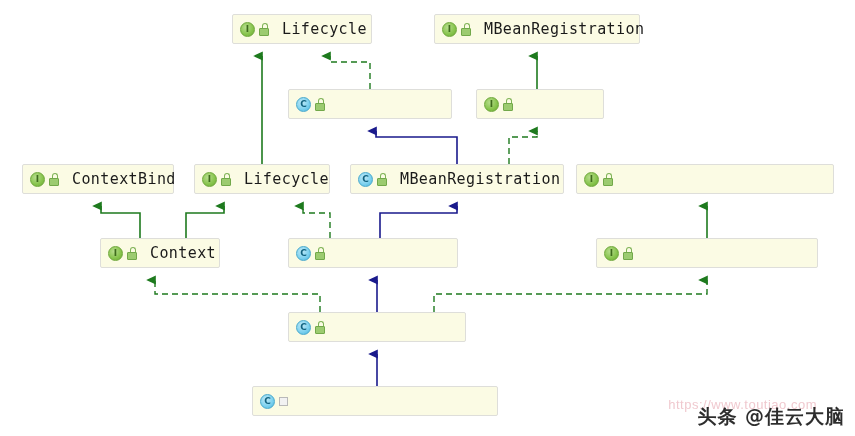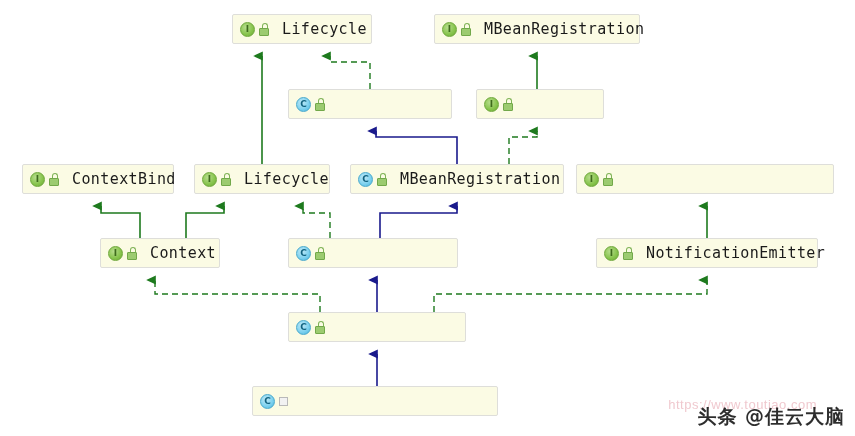--- a/index.html
+++ b/index.html
@@ -244,21 +244,20 @@
         </span>
       </div>
       <div class="node" style="left: 596px; top: 238px; width: 222px;">
         <span class="icons">
           <span class="ic-interface">I</span>
           <span class="ic-lock">
             <span class="shackle"></span>
             <span class="body"></span>
           </span>
         </span>
-        <span class="label">NotificationEmitter</span>
       </div>
       <div class="node" style="left: 288px; top: 312px; width: 178px;">
         <span class="icons">
           <span class="ic-class">C</span>
           <span class="ic-lock">
             <span class="shackle"></span>
             <span class="body"></span>
           </span>
         </span>
       </div>

